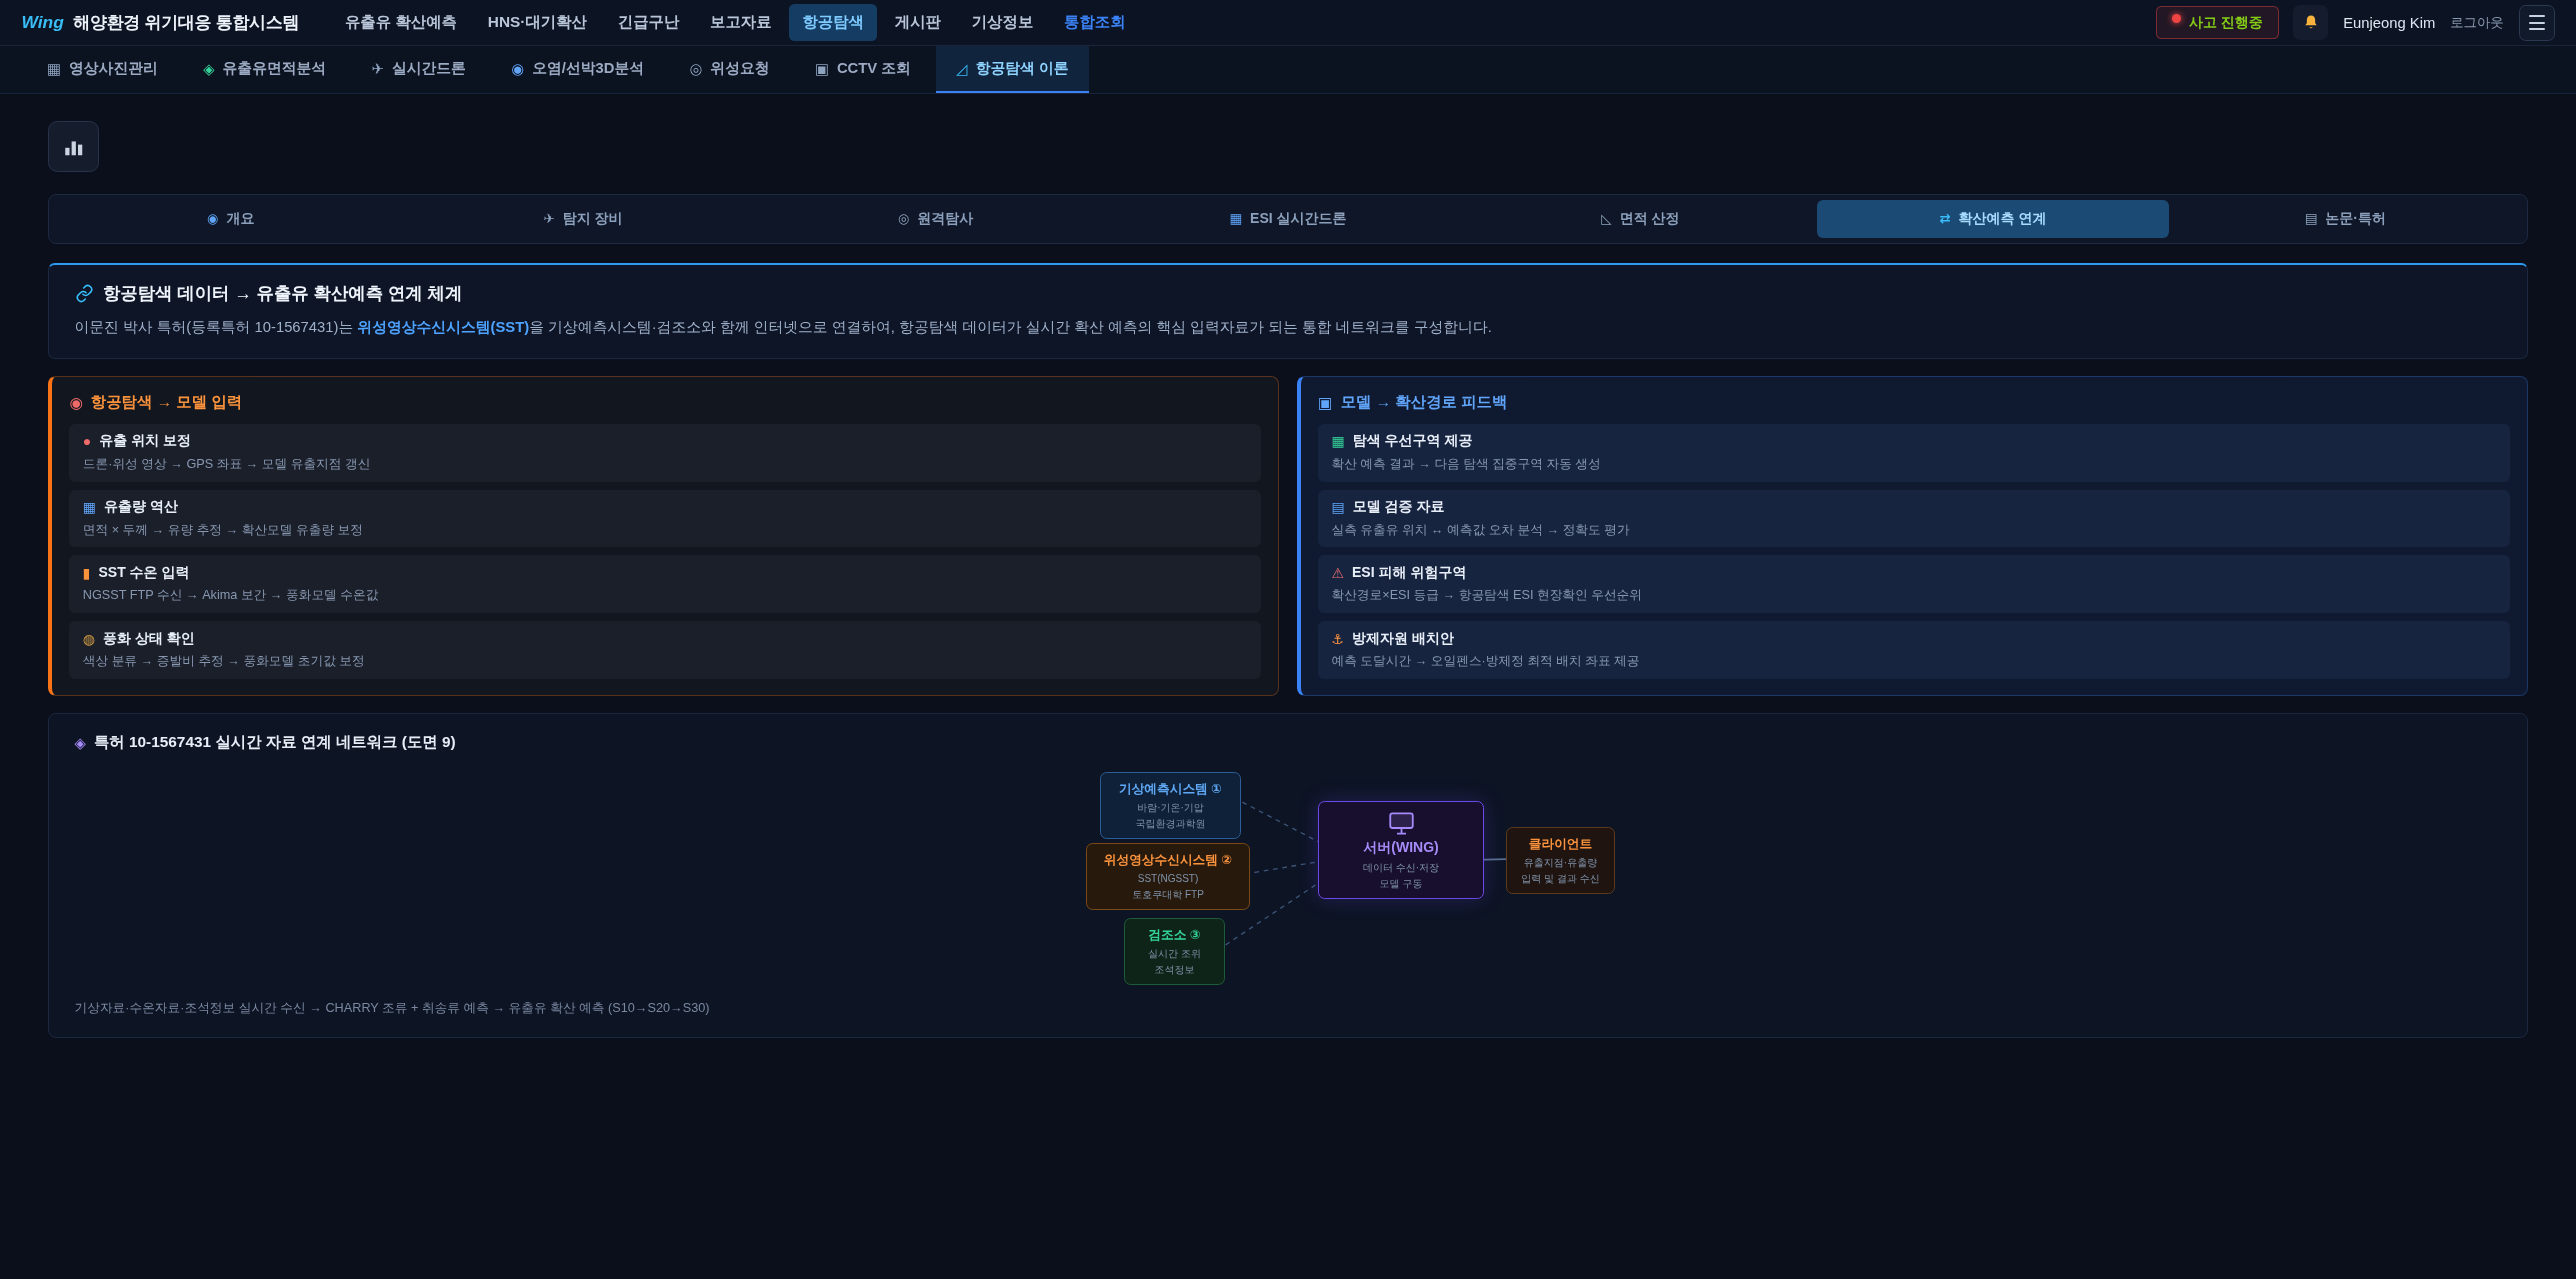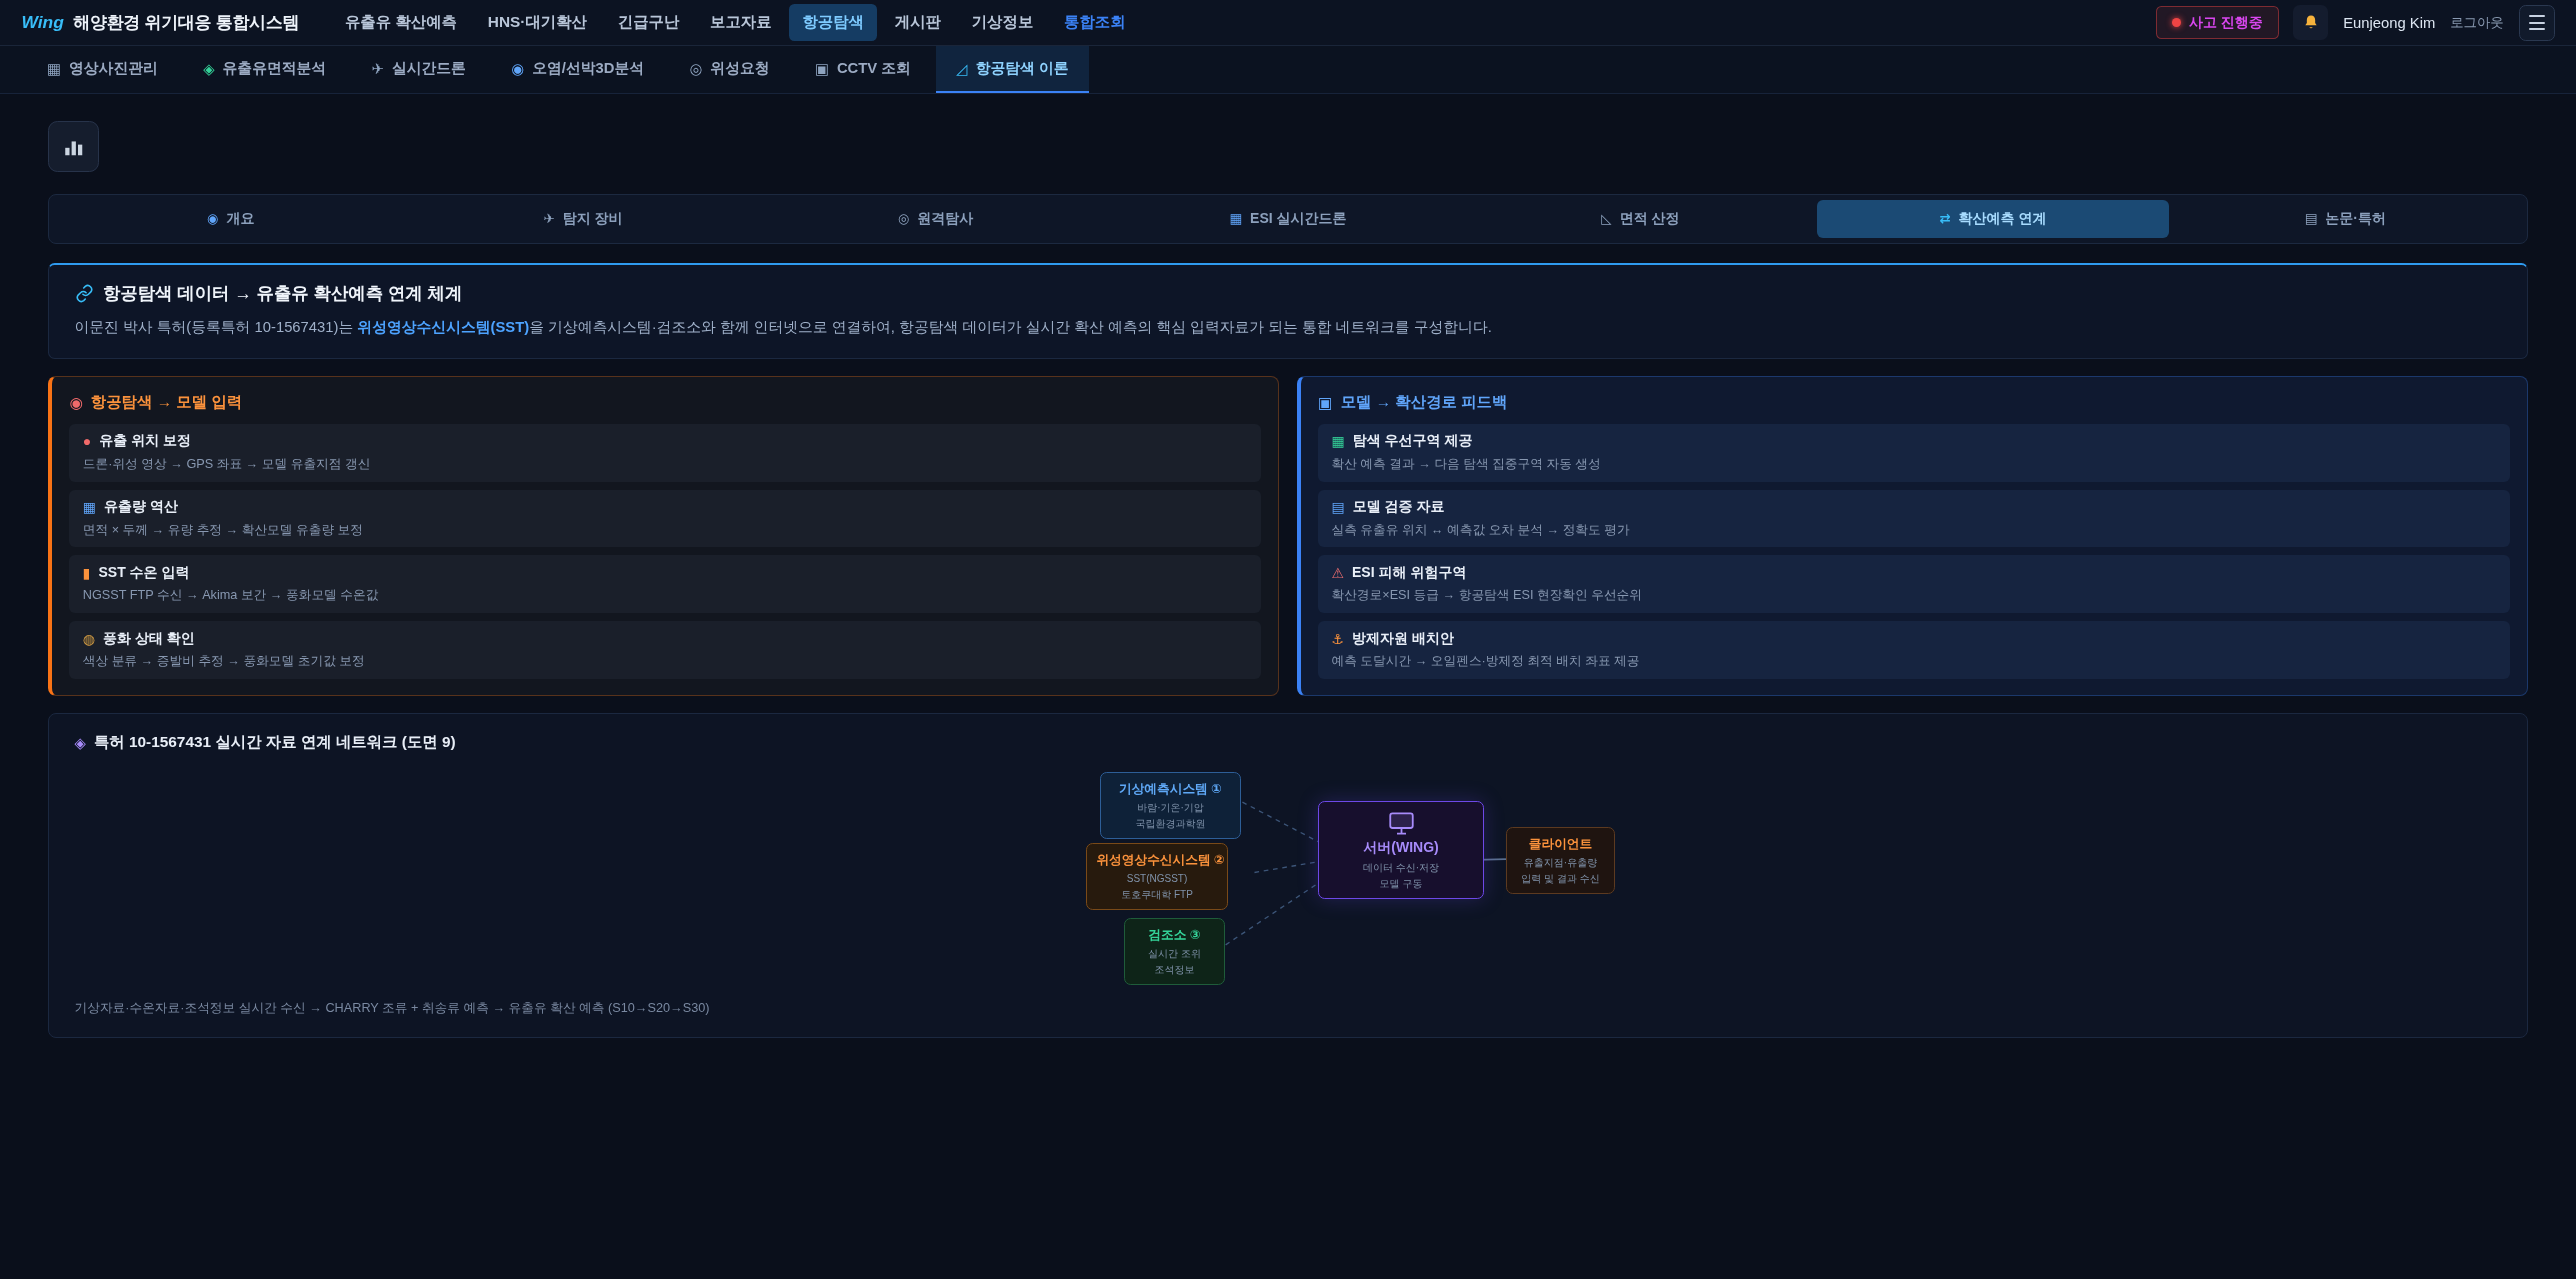--- a/index.html
+++ b/index.html
@@ -19,22 +19,22 @@
     display: flex; align-items: center; padding: 0 21.5px; gap: 19px;
   }
   .brand { display: flex; align-items: center; gap: 9.4px; }
   .logo-mark { font-size: 17.4px; font-weight: bold; font-style: italic; color: #38bdf8; }
   .brand-title { font-size: 17px; font-weight: bold; color: #eef3fa; letter-spacing: -0.3px; }
   .nav { display: flex; align-items: center; gap: 4px; margin-left: 13.4px; }
   .nav-item { font-size: 15.4px; color: #b9c6d9; padding: 8px 13.4px; border-radius: 5.4px; font-weight: bold; white-space: nowrap; }
   .nav-item.active { background: #153c63; color: #7ecbff; text-align: center; }
   .nav-item.accent { color: #3b82f6; }
   .nav-right { margin-left: auto; display: flex; align-items: center; gap: 14.8px; }
-  .incident-badge { display: flex; align-items: center; gap: 8px; background: rgba(239,68,68,.10);
-    border: 0.7px solid rgba(239,68,68,.45); color: #d946ef; font-size: 14px; font-weight: bold;
+  .incident-badge { display: flex; align-items: flex-start; gap: 8px; background: rgba(239,68,68,.10);
+    border: 0.7px solid rgba(239,68,68,.45); color: #84cc16; font-size: 14px; font-weight: bold;
     padding: 6.7px 14.8px; border-radius: 5.4px; white-space: nowrap; }
   .incident-badge .dot { width: 9.4px; height: 9.4px; border-radius: 50%; background: #ef4444; box-shadow: 0 0 6.7px #ef4444; }
   .bell-btn { width: 35px; height: 35px; border-radius: 6.7px; background: #141c2e; display: flex; align-items: center; justify-content: center; }
   .bell { width: 20px; height: 20px; }
   .user-name { font-size: 14.8px; color: #dde6f2; white-space: nowrap; }
   .logout { font-size: 13.4px; color: #8a9ab2; white-space: nowrap; }
   .burger { width: 36px; height: 36px; border: 0.7px solid #2a3850; border-radius: 6.7px; background: #111a2b;
     display: flex; flex-direction: column; justify-content: center; align-items: center; gap: 4.7px; }
   .burger span { display: block; width: 16px; height: 2px; background: #c7d2e2; border-radius: 1.3px; }
 
@@ -88,21 +88,21 @@
   .diagram-panel { margin-top: 17.4px; background: #0d1424; border: 0.7px solid #1b2840; border-radius: 8px; padding: 17.4px 25.5px 20px; }
   .diagram-title { display: flex; align-items: center; gap: 8px; font-size: 15.4px; font-weight: bold; color: #e8eef7; }
   .diagram-title .glyph { color: #a78bfa; font-size: 14.8px; }
   .canvas { position: relative; width: 1006px; height: 209px; margin: 19px auto 0; }
   .wires { position: absolute; left: 0; top: 0; width: 100%; height: 100%; }
   .node { position: absolute; border-radius: 6.7px; padding: 8px 9.4px; text-align: center; }
   .node-label { font-size: 12.7px; font-weight: bold; white-space: nowrap; }
   .node-line { font-size: 10px; color: #8093ab; margin-top: 3.4px; line-height: 1.3; white-space: nowrap; }
   .node.weather   { left: 315px; top: 0;     width: 141px; background: #0e2138; border: 0.7px solid #2d5e97; }
   .node.weather   .node-label { color: #5fa8f6; }
-  .node.satellite { left: 301px; top: 71px; width: 142px; background: #271a0d; border: 0.7px solid #7a4a18; }
+  .node.satellite { left: 301px; top: 71px; width: 164px; background: #271a0d; border: 0.7px solid #7a4a18; }
   .node.satellite .node-label { color: #fb923c; }
   .node.tide      { left: 339px; top: 146px; width: 101px; background: #0e2418; border: 0.7px solid #1f5c3a; }
   .node.tide      .node-label { color: #34d399; }
   .node.server    { left: 533px; top: 29.5px;  width: 166px; background: #170f2d; border: 1.3px solid #6d48e8;
                     box-shadow: 0 0 20px rgba(109,72,232,.25); padding-top: 9.4px; }
   .node.server    .node-label { color: #a78bfa; font-size: 14px; margin-top: 2.7px; }
   .node.client    { left: 721px; top: 55px; width: 109px; background: #1f1410; border: 0.7px solid #5c3a20; }
   .node.client    .node-label { color: #fb923c; }
   .caption { margin-top: 19px; text-align: left; font-size: 12.7px; color: #7a89a1; }
 </style>

